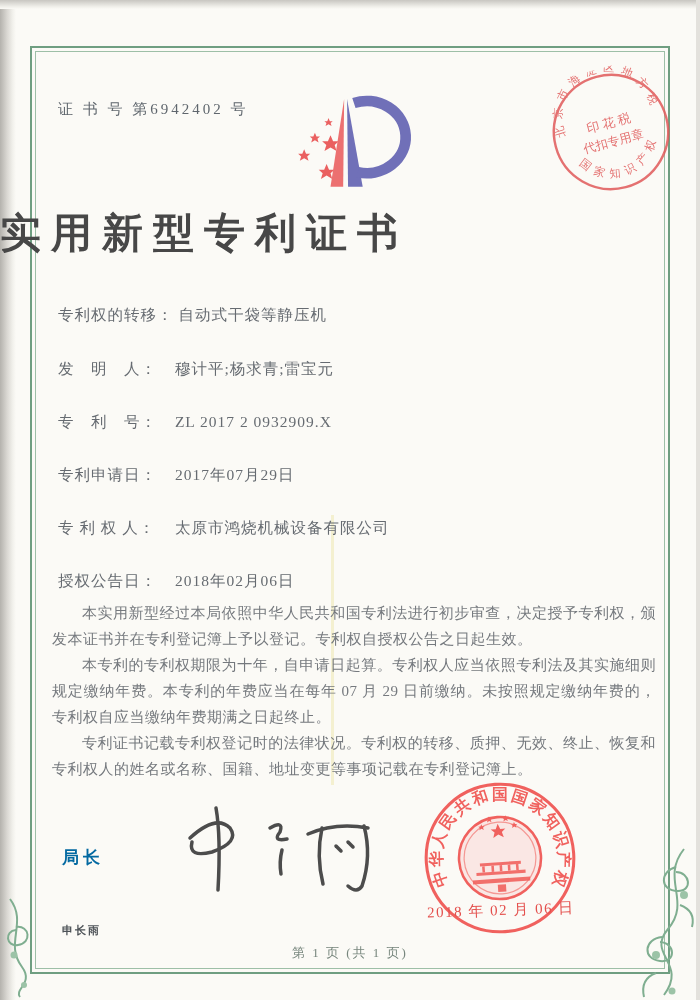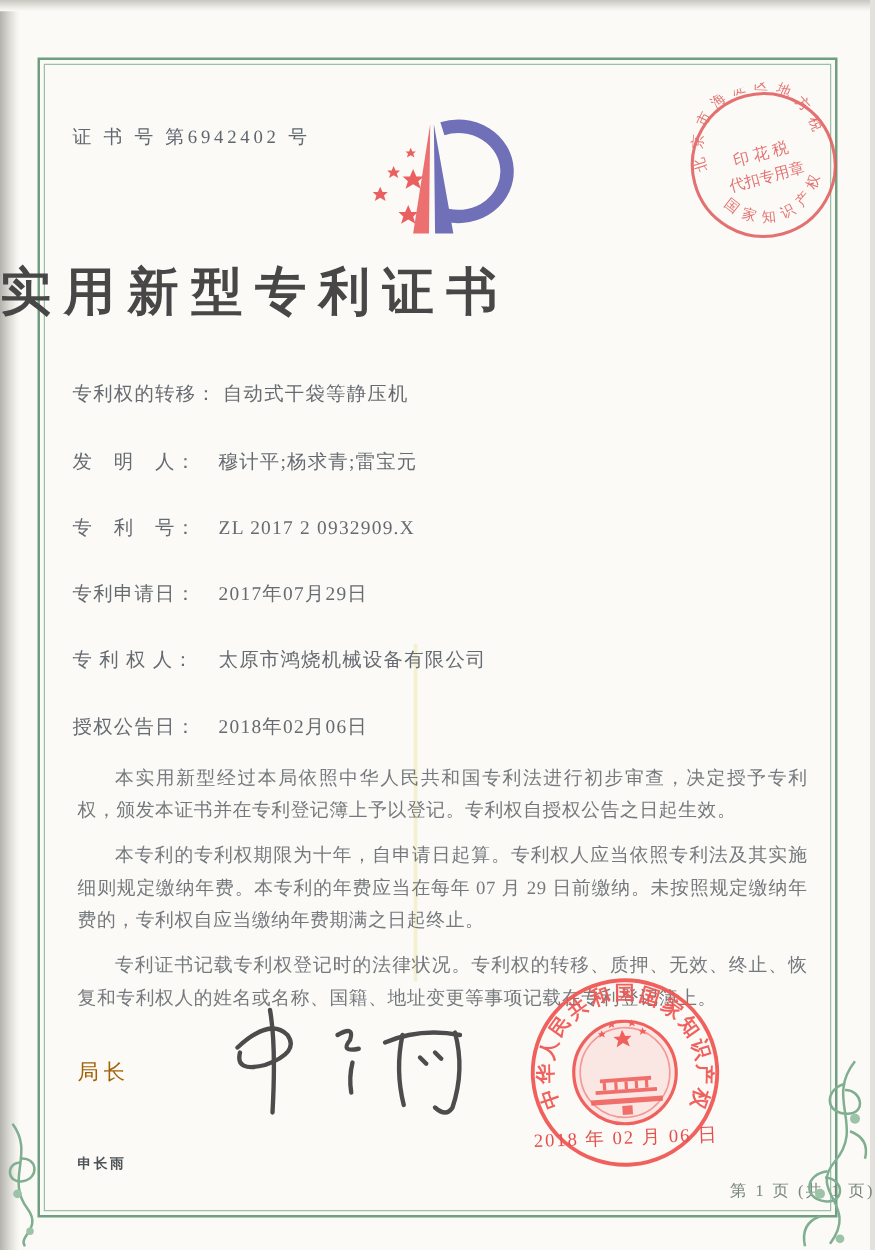--- a/index.html
+++ b/index.html
@@ -27,31 +27,31 @@
   .tax-stamp{position:absolute;left:547px;top:68px;width:128px;height:128px;
     transform:rotate(-15deg);opacity:0.85;}
   .title{position:absolute;left:0;top:206px;width:700px;text-align:left;
     font-size:41px;font-weight:bold;color:#474747;letter-spacing:10px;}
   .field{position:absolute;left:58px;width:580px;height:24px;font-size:15.5px;
     color:#666b71;letter-spacing:1px;white-space:nowrap;}
   .field .flabel{display:inline-block;min-width:112px;}
   .f0{top:305px}.f1{top:359px}.f2{top:412px}.f3{top:465px}.f4{top:518px}.f5{top:571px}
   .paras{position:absolute;left:52px;top:600px;width:604px;font-size:15px;
     line-height:26px;color:#75797e;letter-spacing:0.5px;text-align:justify;}
-  .paras p{margin:10px;text-indent:2em;}
-  .director-role{position:absolute;left:62px;top:846px;font-size:17px;color:#a16207;
-    letter-spacing:4px;font-weight:normal;}
+  .paras p{margin:0;text-indent:2em;}
+  .director-role{position:absolute;left:62px;top:846px;font-size:17px;color:#0369a1;
+    letter-spacing:4px;font-weight:bold;}
   .director-name{position:absolute;left:62px;top:879px;font-size:11px;color:#4d5257;
     letter-spacing:2px;font-weight:bold;margin-top:44px;}
   .signature{position:absolute;left:170px;top:798px;width:220px;height:108px;}
   .official-seal{position:absolute;left:418px;top:776px;width:164px;height:164px;
     opacity:0.92;transform:rotate(-4deg);}
   .seal-date{position:absolute;left:427px;top:901px;font-size:15px;color:#e4504d;
     letter-spacing:1.5px;transform:rotate(-2deg);white-space:nowrap;}
-  .footer{position:absolute;left:0;top:944px;width:700px;text-align:right;
+  .footer{position:absolute;left:0;top:944px;width:700px;text-align:center;
     font-size:13px;color:#77867d;letter-spacing:2px;}
   .flourish-br{position:absolute;left:596px;top:845px;width:104px;height:155px;}
   .flourish-bl{position:absolute;left:0px;top:893px;width:62px;height:107px;}
   svg{display:block;}
   .stamp-text{fill:#e05a5a;}
 </style>
 </head>
 <body>
 
 <div class="page">

